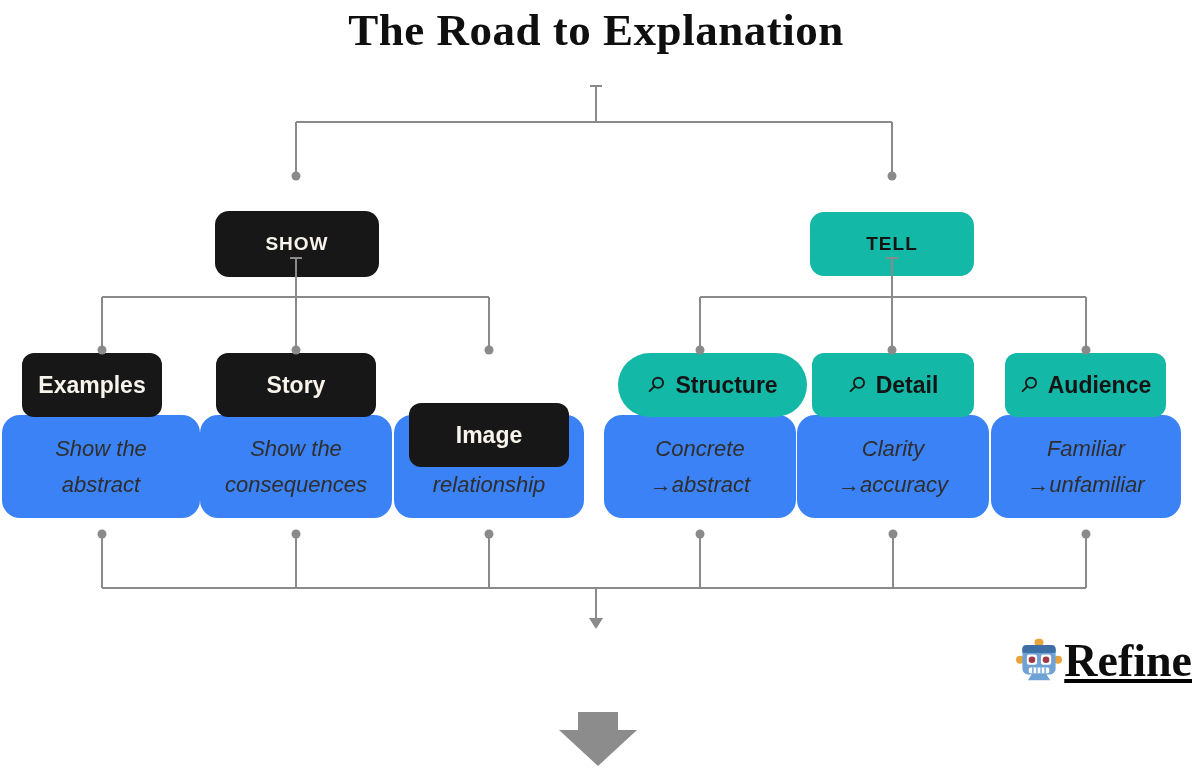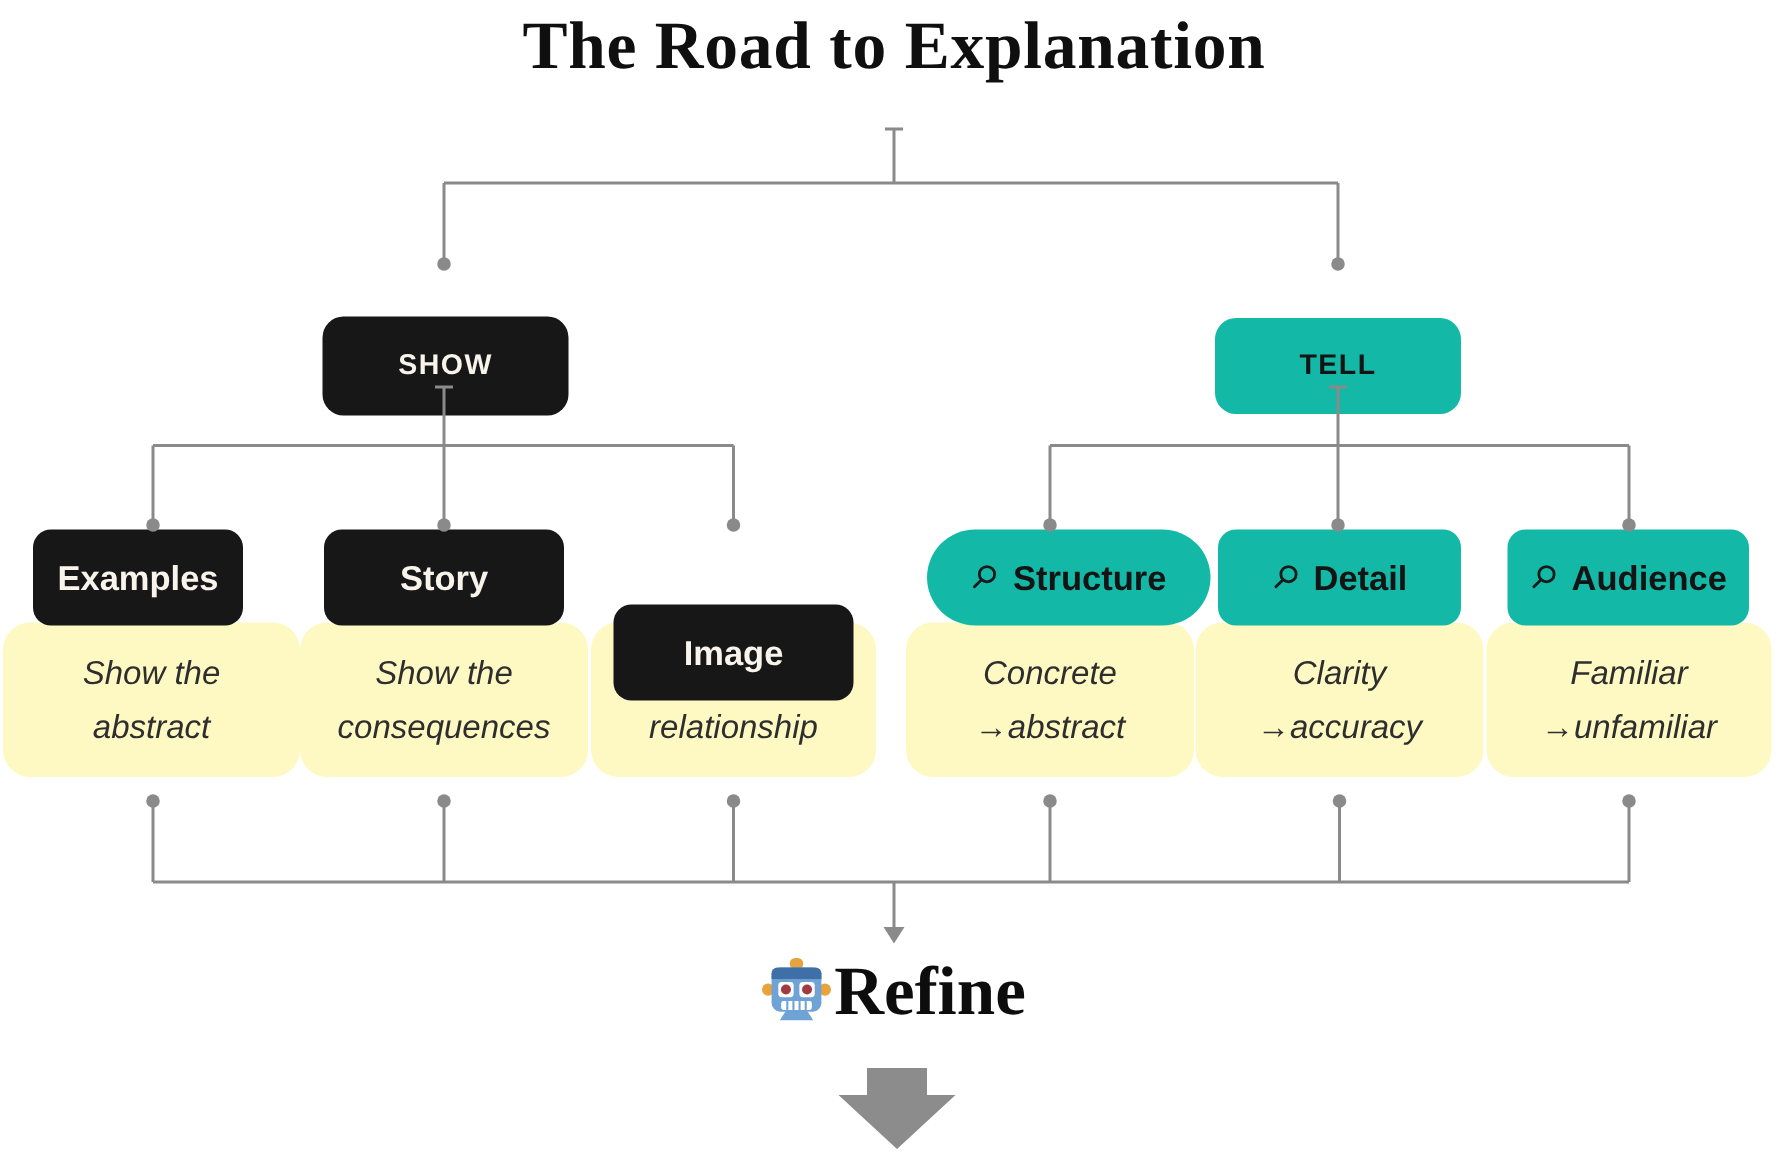--- a/index.html
+++ b/index.html
@@ -18,21 +18,21 @@
     position:absolute; display:flex; align-items:center; justify-content:center;
     font-weight:700; z-index:3;
   }
   .node .lbl { white-space:nowrap; }
   .dark  { background:#171717; color:#f8f4ec; }
   .light { background:#14b8a6; color:#141414; }
   .lvl1 { font-size:19px; letter-spacing:1px; border-radius:14px;margin-top:31px; }
   .lvl2 { font-size:23px; border-radius:12px; gap:9px; }
 
   .panel {
-    position:absolute; top:415px; height:103px; background:#fef9c3; border-radius:18px;
+    position:absolute; top:415px; height:103px; background:#3b82f6; border-radius:18px;
     color:#2e2e2e; font-style:italic; font-size:22px; text-align:center;
     display:flex; flex-direction:column; justify-content:center; line-height:1.6;
     z-index:1;
   }
 
   
   #show { left:215px; top:180px; width:164px; height:66px; }
   #tell { left:810px; top:181px; width:164px; height:64px; }
   
   #hdr-examples  { left:22px;   top:353px; width:140px; height:64px; }
@@ -44,21 +44,21 @@
   
   #panel-examples  { left:2px;   width:198px; }
   #panel-story     { left:200px; width:192px; }
   #panel-image     { left:394px; width:190px; }
   #panel-structure { left:604px; width:192px; }
   #panel-detail    { left:797px; width:192px; }
   #panel-audience  { left:991px; width:190px; }
 
   .refine-row {
     position:absolute; top:634px; left:0; width:100%;
-    display:flex; align-items:center; justify-content:center; gap:2px; z-index:3;
+    display:flex; align-items:center; justify-content:flex-end; gap:2px; z-index:3;text-decoration:underline;
   }
   .refine-label {
     font-family:"Liberation Serif", serif; font-weight:700; font-size:46px; color:#0d0d0d;
   }
   .big-arrow { position:absolute; left:0; top:0; z-index:3; }
 </style>
 </head>
 <body>
 
 <div class="stage">

